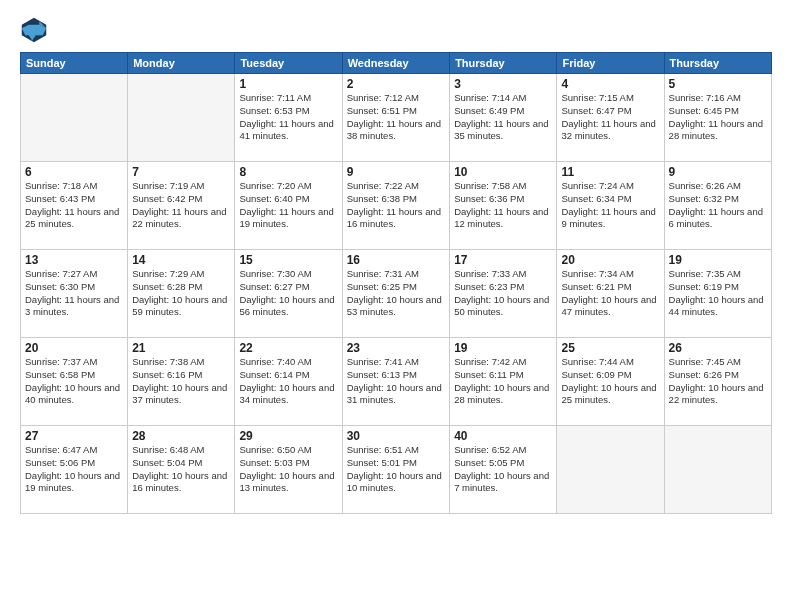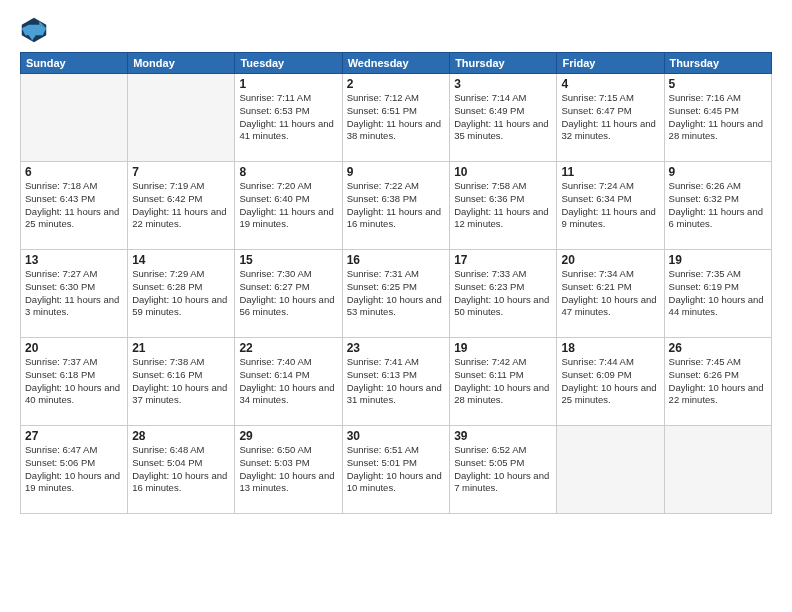--- a/index.html
+++ b/index.html
@@ -242,21 +242,21 @@
             <span class="day-num">19</span>
             <div class="day-info">Sunrise: 7:35 AM
 Sunset: 6:19 PM
 Daylight: 10 hours and 44 minutes.</div>
           </td>
         </tr>
         <tr>
           <td>
             <span class="day-num">20</span>
             <div class="day-info">Sunrise: 7:37 AM
-Sunset: 6:18 PM
+Sunset: 6:58 PM
 Daylight: 10 hours and 40 minutes.</div>
           </td>
           <td>
             <span class="day-num">21</span>
             <div class="day-info">Sunrise: 7:38 AM
 Sunset: 6:16 PM
 Daylight: 10 hours and 37 minutes.</div>
           </td>
           <td>
             <span class="day-num">22</span>
@@ -270,21 +270,21 @@
 Sunset: 6:13 PM
 Daylight: 10 hours and 31 minutes.</div>
           </td>
           <td>
             <span class="day-num">19</span>
             <div class="day-info">Sunrise: 7:42 AM
 Sunset: 6:11 PM
 Daylight: 10 hours and 28 minutes.</div>
           </td>
           <td>
-            <span class="day-num">18</span>
+            <span class="day-num">25</span>
             <div class="day-info">Sunrise: 7:44 AM
 Sunset: 6:09 PM
 Daylight: 10 hours and 25 minutes.</div>
           </td>
           <td>
             <span class="day-num">26</span>
             <div class="day-info">Sunrise: 7:45 AM
 Sunset: 6:26 PM
 Daylight: 10 hours and 22 minutes.</div>
           </td>
@@ -308,21 +308,21 @@
 Sunset: 5:03 PM
 Daylight: 10 hours and 13 minutes.</div>
           </td>
           <td>
             <span class="day-num">30</span>
             <div class="day-info">Sunrise: 6:51 AM
 Sunset: 5:01 PM
 Daylight: 10 hours and 10 minutes.</div>
           </td>
           <td>
-            <span class="day-num">39</span>
+            <span class="day-num">40</span>
             <div class="day-info">Sunrise: 6:52 AM
 Sunset: 5:05 PM
 Daylight: 10 hours and 7 minutes.</div>
           </td>
           <td class="empty"></td>
           <td class="empty"></td>
         </tr>
       </tbody>
   </table>
 </div>

